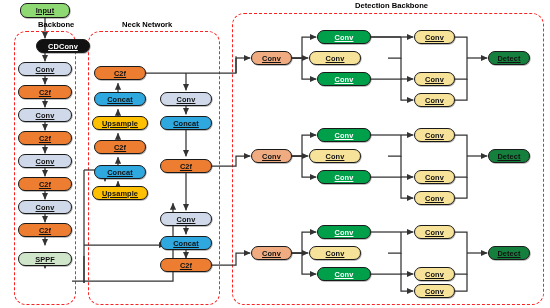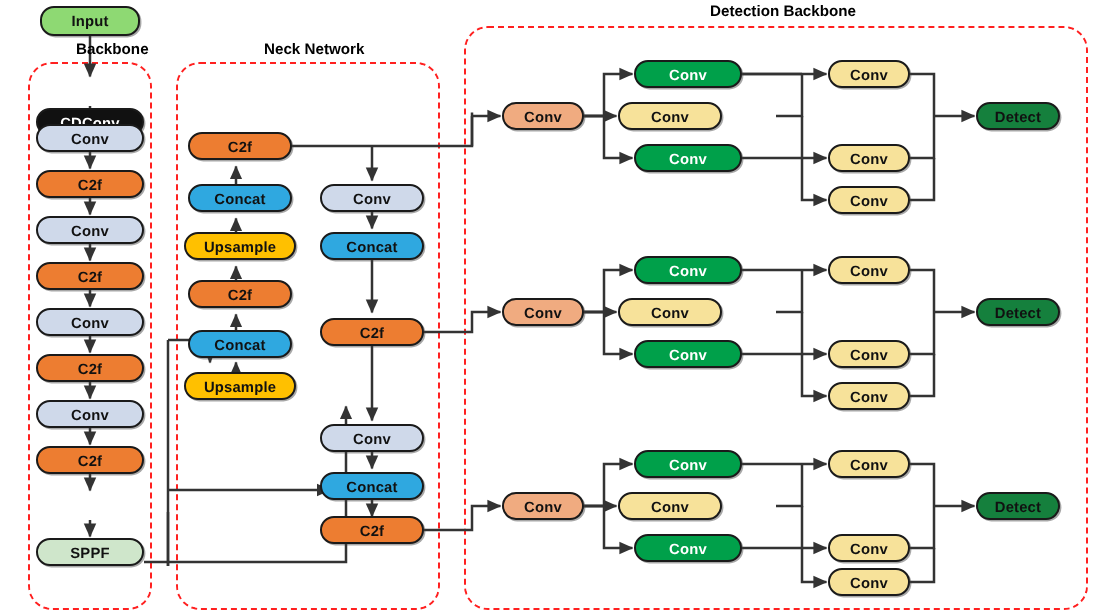--- a/index.html
+++ b/index.html
@@ -13,20 +13,21 @@
     border:1.1px solid #1a1a1a;
     border-radius:7px;
     display:flex;align-items:center;justify-content:center;
     font-size:7.4px;
     font-weight:700;
     letter-spacing:.1px;
     color:#111;
     white-space:nowrap;
     z-index:6;
     box-shadow:0.7px 0.7px 0px rgba(60,60,60,.45);
+    text-decoration:underline;
   }
   .n-input   {background:#8ed973;}
   .n-cdconv  {background:#111111;color:#ffffff;}
   .n-conv    {background:#cfd9ea;}
   .n-c2f     {background:#ed7d31;}
   .n-scam    {background:#111111;color:#ffffff;}
   .n-sppf    {background:#cfe6cb;}
   .n-concat  {background:#2fa8e0;}
   .n-upsample{background:#ffc000;}
   .n-dconv   {background:#f0ab80;}
@@ -59,21 +60,21 @@
 </head>
 <body>
 
 <div id="canvas">
 
   <div class="dash" style="left:14px;top:31px;width:62px;height:274px;"></div>
   <div class="dash" style="left:88px;top:31px;width:132px;height:274px;"></div>
   <div class="dash" style="left:232px;top:13px;width:312px;height:292px;"></div>
 
   <div class="seclabel" style="left:38px;top:20px;">Backbone</div>
-  <div class="seclabel" style="left:122px;top:20px;margin-left:10px;">Neck Network</div>
+  <div class="seclabel" style="left:122px;top:20px;">Neck Network</div>
   <div class="seclabel" style="left:355px;top:1px;">Detection Backbone</div>
 
   <svg id="wires" viewBox="0 0 550 308">
     <defs>
       <marker id="ah" markerWidth="6" markerHeight="6" refX="5.2" refY="3" orient="auto">
         <polygon points="0,0.5 5.6,3 0,5.5"></polygon>
       </marker>
     </defs>
 
     <g>
@@ -179,30 +180,30 @@
       <path d="M401,274 L401,291 L413.2,291" marker-end="url(#ah)"></path>
       <path d="M455,232 L467,232 L467,253"></path>
       <path d="M455,274 L467,274 L467,253"></path>
       <path d="M455,291 L467,291 L467,274"></path>
       <path d="M467,253 L487.2,253" marker-end="url(#ah)"></path>
     </g>
   </svg>
 
   <div class="node n-input" style="left:20px;top:3px;width:50px;height:15px;">Input</div>
 
-  <div class="node n-cdconv" style="left:18px;top:39px;width:54px;height:14px;margin-top:15px;">CDConv</div>
+  <div class="node n-cdconv" style="left:36px;top:39px;width:54px;height:14px;">CDConv</div>
   <div class="node n-conv" style="left:18px;top:62px;width:54px;height:14px;">Conv</div>
   <div class="node n-c2f" style="left:18px;top:85px;width:54px;height:14px;">C2f</div>
   <div class="node n-conv" style="left:18px;top:108px;width:54px;height:14px;">Conv</div>
   <div class="node n-c2f" style="left:18px;top:131px;width:54px;height:14px;">C2f</div>
   <div class="node n-conv" style="left:18px;top:154px;width:54px;height:14px;">Conv</div>
   <div class="node n-c2f" style="left:18px;top:177px;width:54px;height:14px;">C2f</div>
   <div class="node n-conv" style="left:18px;top:200px;width:54px;height:14px;">Conv</div>
   <div class="node n-c2f" style="left:18px;top:223px;width:54px;height:14px;">C2f</div>
-  <div class="node n-sppf" style="left:18px;top:269px;width:54px;height:14px;">SPPF</div>
+  <div class="node n-sppf" style="left:18px;top:252px;width:54px;height:14px;">SPPF</div>
 
   <div class="node n-c2f" style="left:94px;top:66px;width:52px;height:14px;">C2f</div>
   <div class="node n-concat" style="left:94px;top:92px;width:52px;height:14px;">Concat</div>
   <div class="node n-upsample" style="left:92px;top:116px;width:56px;height:14px;">Upsample</div>
   <div class="node n-c2f" style="left:94px;top:140px;width:52px;height:14px;">C2f</div>
   <div class="node n-concat" style="left:94px;top:165px;width:52px;height:14px;">Concat</div>
   <div class="node n-upsample" style="left:92px;top:186px;width:56px;height:14px;">Upsample</div>
 
   <div class="node n-conv" style="left:160px;top:92px;width:52px;height:14px;">Conv</div>
   <div class="node n-concat" style="left:160px;top:116px;width:52px;height:14px;">Concat</div>

